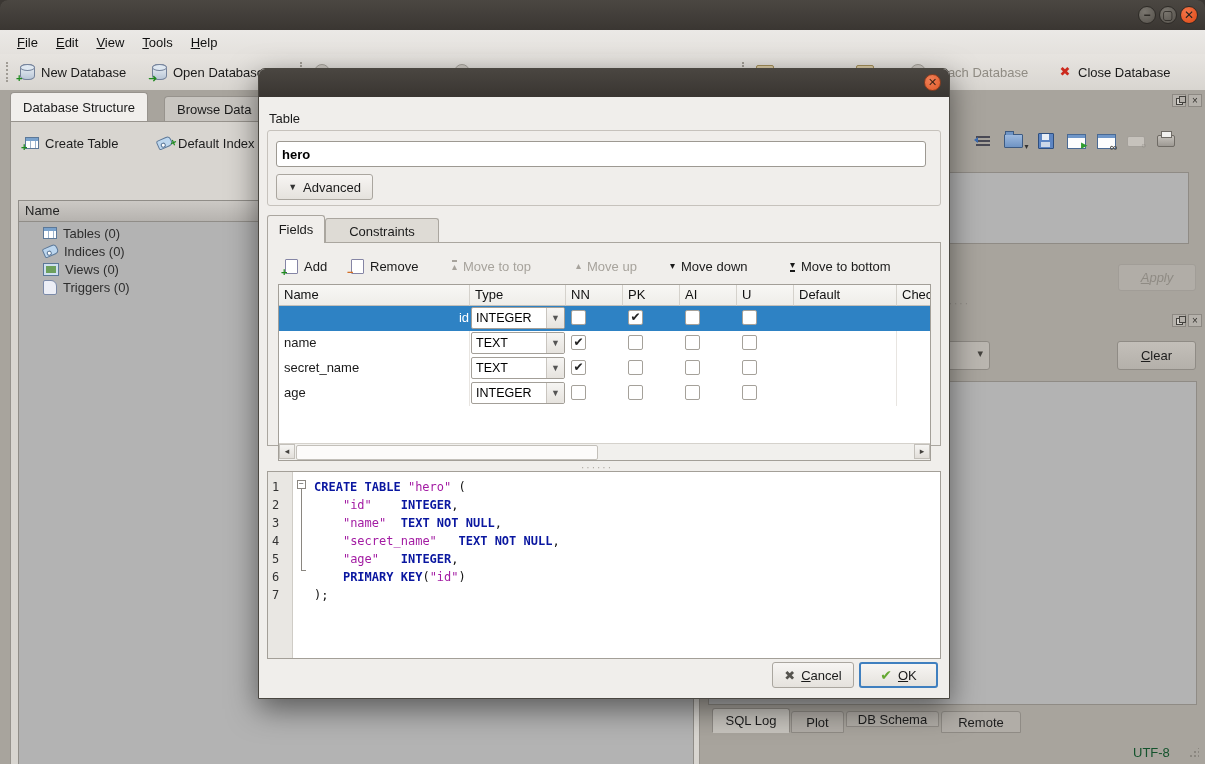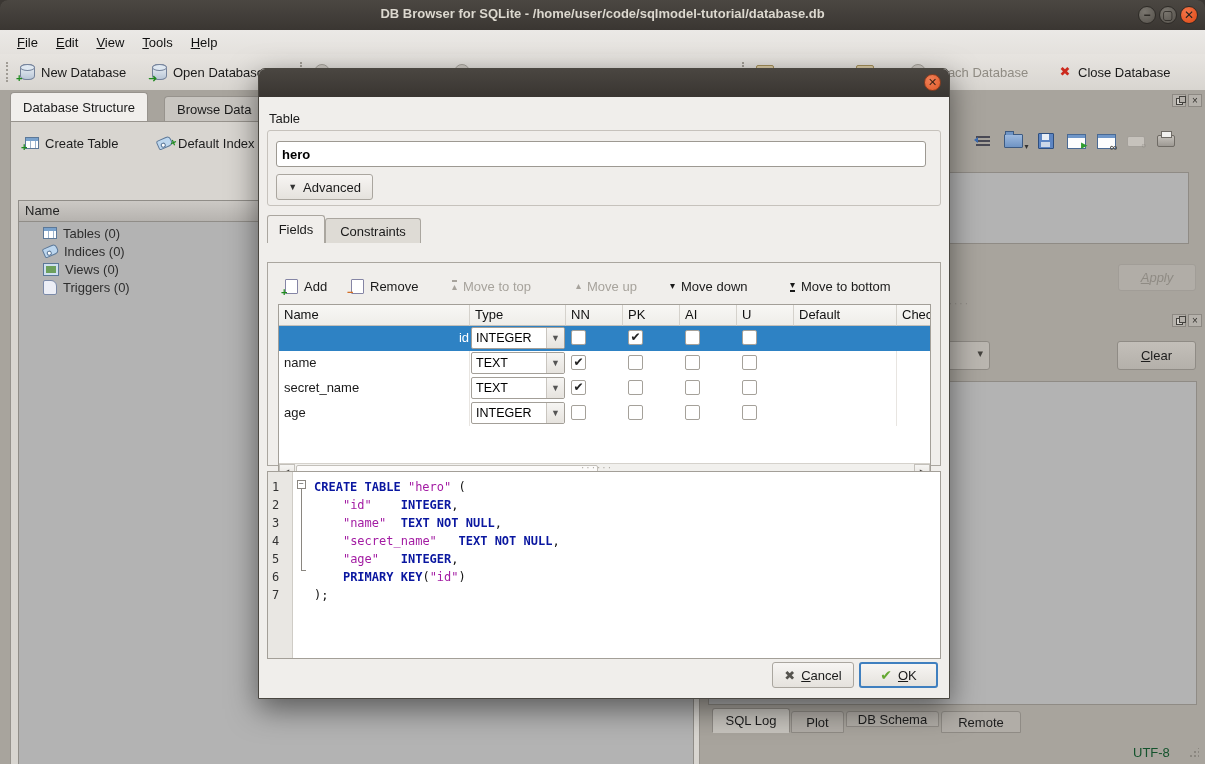--- a/index.html
+++ b/index.html
@@ -114,23 +114,23 @@
   .groupbox{position:absolute;box-sizing:border-box;border:1px solid #c6c2bc;border-radius:3px;}
   #tbl-name-input{position:absolute;left:8px;top:10px;width:638px;height:24px;background:#fff;
     border:1px solid #9d9992;border-radius:3px;font-family:inherit;font-size:13px;font-weight:bold;color:#000;padding:0 5px;}
   .pbtn{position:absolute;box-sizing:border-box;border:1px solid #aaa69f;border-radius:3px;
     background:linear-gradient(#f7f5f3,#e5e2dd);display:flex;align-items:center;justify-content:center;gap:6px;color:#1a1a1a;}
   .pbtn u{text-decoration:underline;}
   .small-arrow{font-size:9px;color:#333;}
   .dtab{position:absolute;box-sizing:border-box;border:1px solid #aaa69f;border-bottom:none;border-radius:3px 3px 0 0;
     display:flex;align-items:center;justify-content:center;}
   #dtab-fields{left:8px;top:146px;width:58px;height:28px;background:#f0eeeb;z-index:2;}
-  #dtab-constraints{left:66px;top:149px;width:96px;height:25px;background:#dedbd5;}
+  #dtab-constraints{left:66px;top:149px;width:114px;height:25px;background:#dedbd5;}
   #dtab-pane{position:absolute;left:8px;top:173px;width:674px;height:204px;box-sizing:border-box;
-    background:#f0eeeb;border:1px solid #aaa69f;margin-top:20px;}
+    background:#f0eeeb;border:1px solid #aaa69f;}
   .toolbtn{position:absolute;top:9px;height:28px;display:flex;align-items:center;gap:6px;color:#1a1a1a;}
   .toolbtn.dis{color:#a7a39c;}
   .i-doc{width:11px;height:13px;background:#fff;border:1px solid #8585a5;border-radius:1px;}
   .i-doc::after{position:absolute;left:-5px;bottom:-4px;font-size:11px;font-weight:bold;line-height:10px;}
   .i-doc.plus::after{content:"+";color:#1f8a1f;}
   .i-doc.minus::after{content:"−";color:#d2691e;}
   .mv{font-size:10px;line-height:10px;}
   .mv.bar-top{border-top:2px solid currentColor;}
   .mv.bar-bottom{border-bottom:2px solid currentColor;}
 
@@ -173,21 +173,20 @@
   .i-xgray{color:#55534e;font-weight:bold;font-size:13px;}
   .i-checkg{color:#64a832;font-weight:bold;font-size:14px;}
   #dlg-splitdots{position:absolute;left:322px;top:393px;color:#aaa69f;font-size:10px;letter-spacing:2px;}
 </style>
 </head>
 <body>
 
 <div id="win">
 
   <div id="titlebar">
-    <div id="window-title">DB Browser for SQLite - /home/user/code/sqlmodel-tutorial/database.db</div>
     <span class="winctl" style="left:1138px;">−</span>
     <span class="winctl" style="left:1159px;">▢</span>
     <span class="winctl close" style="left:1180px;">✕</span>
   </div>
 
   <div id="menubar">
       <span class="menu-item ufirst"><u>F</u>ile</span>
       <span class="menu-item ufirst"><u>E</u>dit</span>
       <span class="menu-item ufirst"><u>V</u>iew</span>
       <span class="menu-item ufirst"><u>T</u>ools</span>

